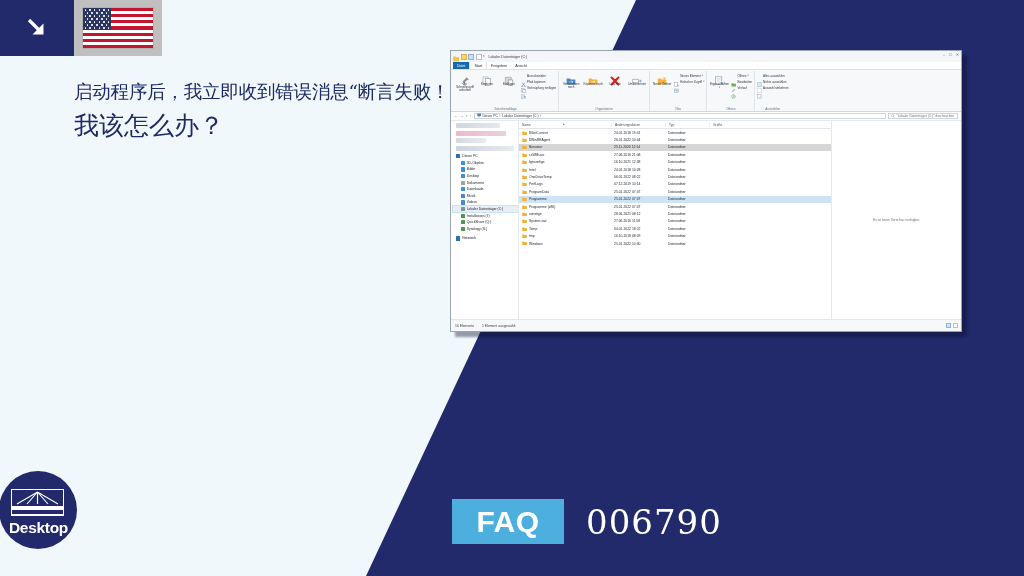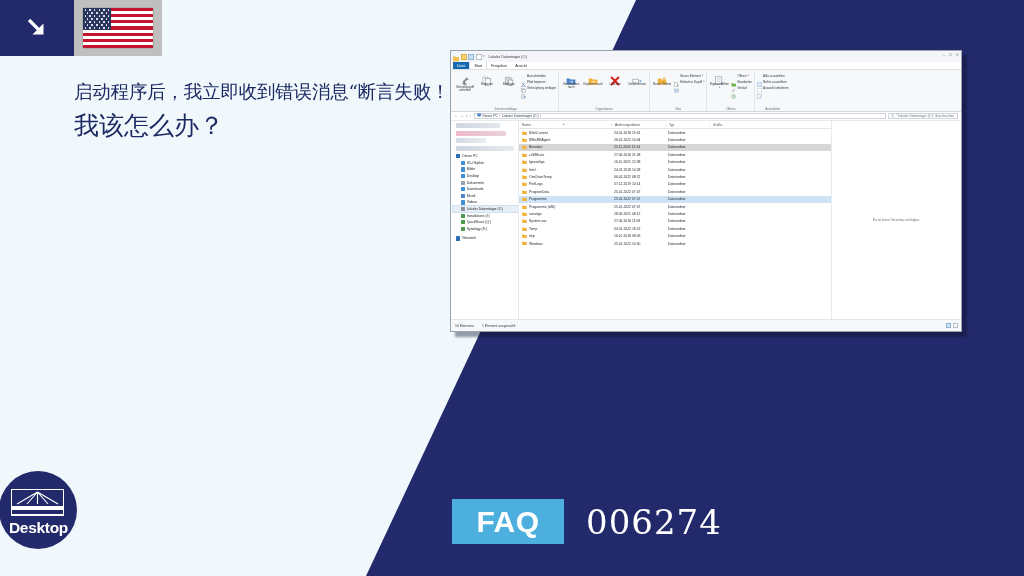--- a/index.html
+++ b/index.html
@@ -420,21 +420,21 @@
         <rect x="0" y="0" width="53" height="18" fill="none" stroke="#ffffff" stroke-width="2"></rect>
         <path d="M26.5 3 L6 15 M26.5 3 L47 15 M26.5 3 L26.5 15 M26.5 3 L16 15 M26.5 3 L37 15" stroke="#ffffff" stroke-width="1.1" fill="none"></path>
         <rect x="0" y="20" width="53" height="6" fill="none" stroke="#ffffff" stroke-width="2"></rect>
       </svg>
     </span>
     <div class="wordmark">Desktop</div>
   </div>
 
   <div id="faq-block">
     <div id="faq-badge">FAQ</div>
-    <div id="faq-number">006274</div>
+    <div id="faq-number">006790</div>
   </div>
 
   <div id="explorer-shadow"></div>
   <div id="explorer">
 
     <div id="ex-titlebar">
       <div class="qat">
         <span>
           <svg width="6" height="6" viewBox="0 0 6 6">
               <rect x="0" y="1" width="6" height="4.4" fill="#f4c24f"></rect>

